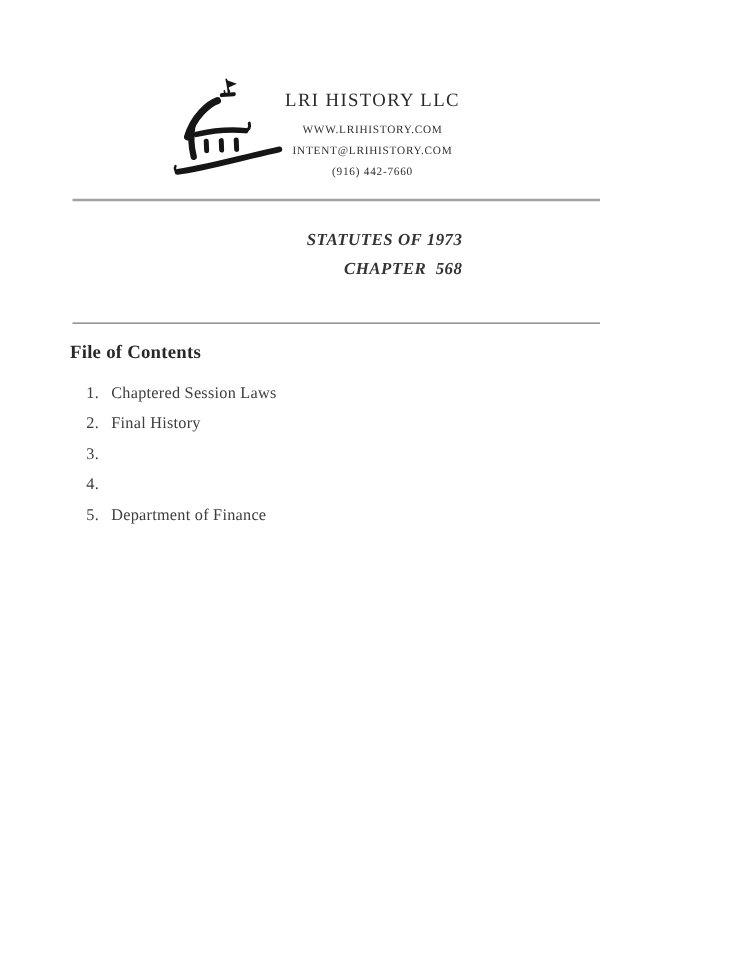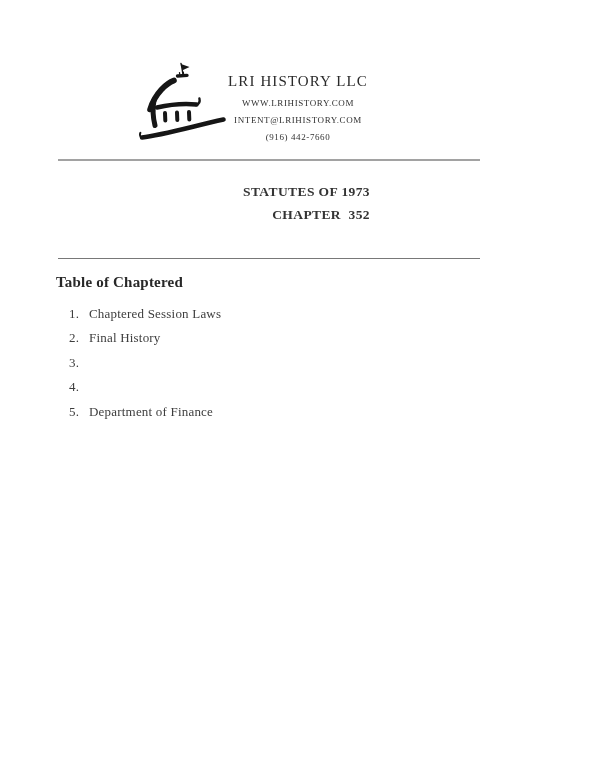--- a/index.html
+++ b/index.html
@@ -69,20 +69,21 @@
     top: 180px;
     text-align: right;
   }
   .statute-line {
     font-size: 13.5px;
     font-weight: bold;
     color: #343434;
     letter-spacing: 0.4px;
     line-height: 23px;
     white-space: pre;
+    font-style: italic;
   }
 
   
   .toc-title {
     position: absolute;
     left: 56px;
     top: 274px;
     font-size: 15px;
     font-weight: bold;
     color: #282828;
@@ -143,26 +144,26 @@
     <div class="company-name">LRI HISTORY LLC</div>
     <div class="contact-line">WWW.LRIHISTORY.COM</div>
     <div class="contact-line">INTENT@LRIHISTORY.COM</div>
     <div class="contact-line">(916) 442-7660</div>
   </div>
 
   <div class="divider-top"></div>
 
   <div class="statutes">
     <div class="statute-line">STATUTES OF 1973</div>
-    <div class="statute-line">CHAPTER  352</div>
+    <div class="statute-line">CHAPTER  568</div>
   </div>
 
   <div class="divider-bottom"></div>
 
-  <div class="toc-title">Table of Chaptered</div>
+  <div class="toc-title">File of Contents</div>
 
   <div class="toc-list">
     <div class="toc-row">
       <span class="toc-num">1.</span>
       <span class="toc-label">Chaptered Session Laws</span>
     </div>
     <div class="toc-row">
       <span class="toc-num">2.</span>
       <span class="toc-label">Final History</span>
     </div>

